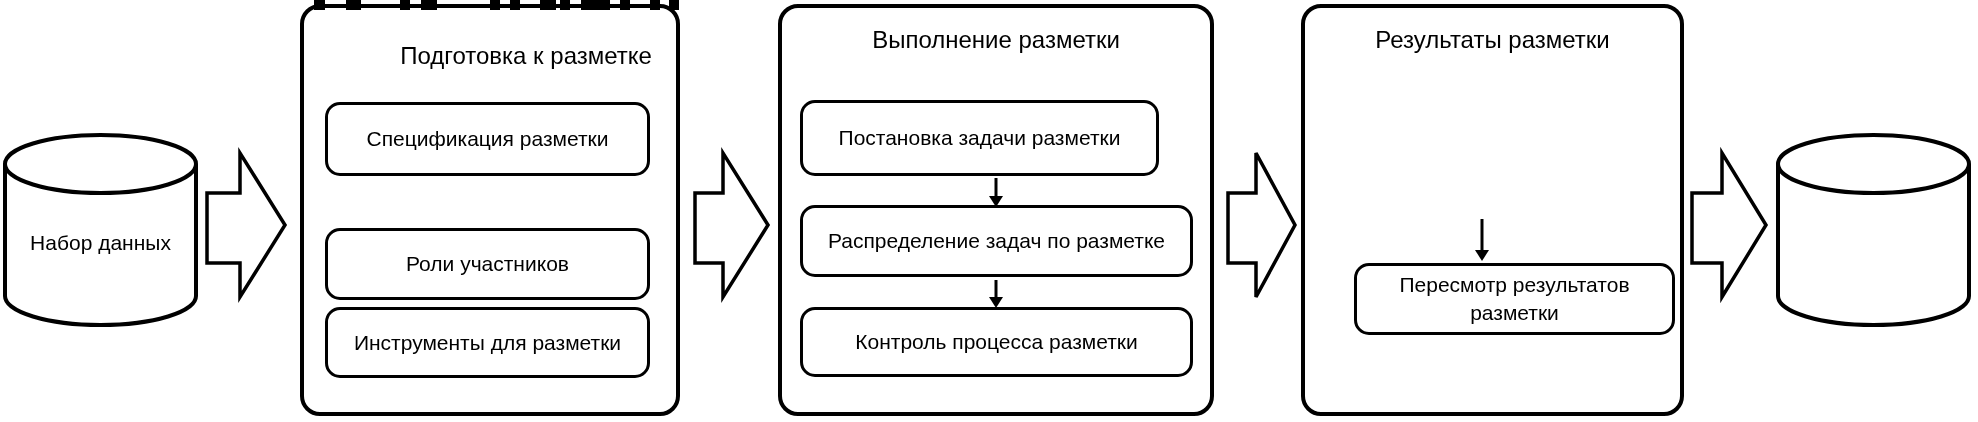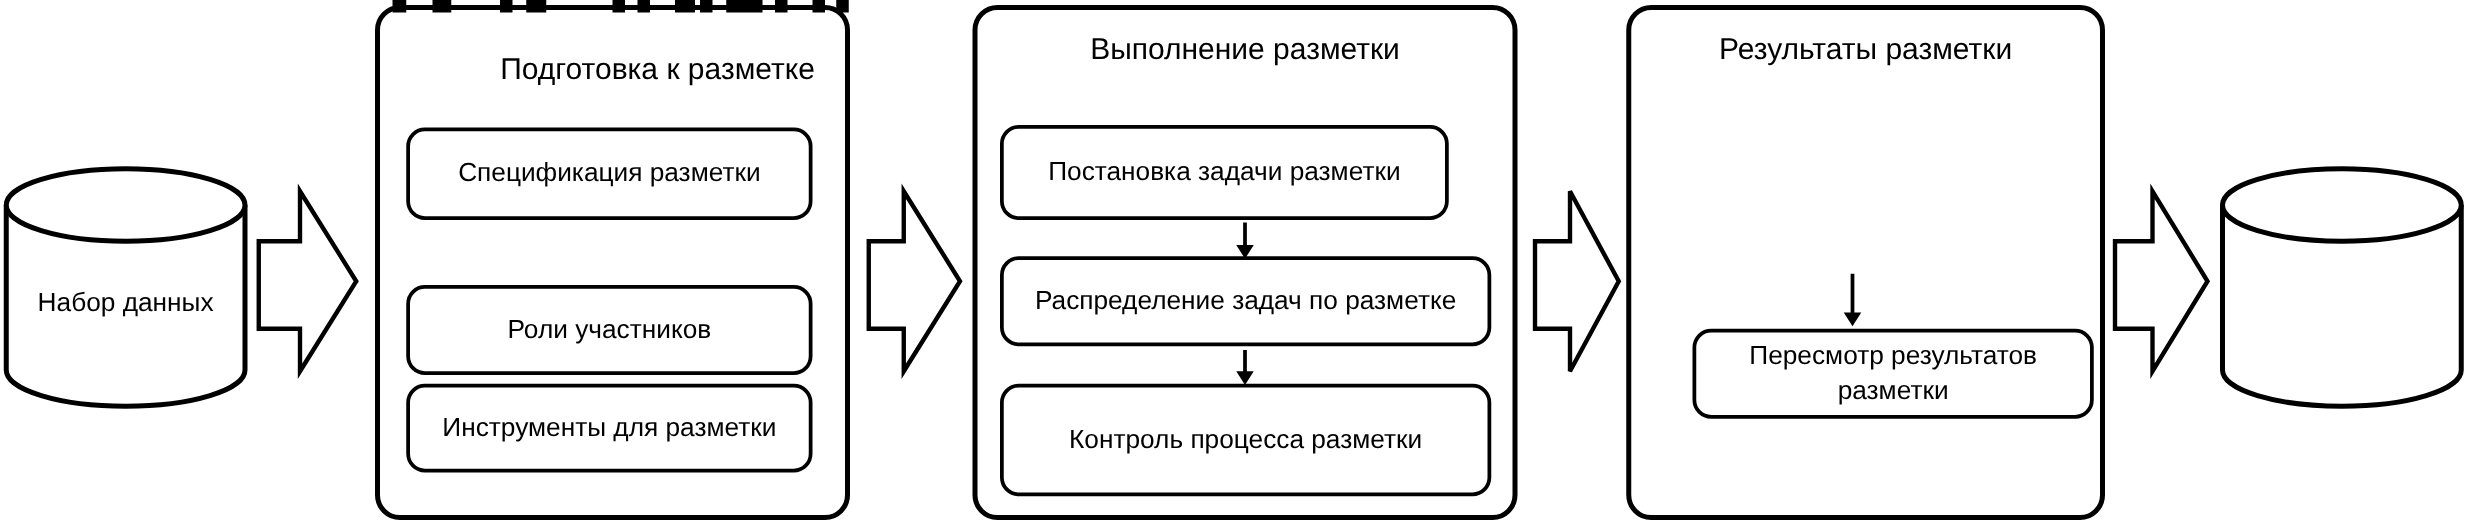--- a/index.html
+++ b/index.html
@@ -71,21 +71,21 @@
     <div class="stage-title" style="top:32px;margin-left:36px;">Подготовка к разметке</div>
     <div class="item" style="left:21px;top:94px;width:325px;height:74px;">Спецификация разметки</div>
     <div class="item" style="left:21px;top:198px;width:325px;height:72px;margin-top:22px;">Роли участников</div>
     <div class="item" style="left:21px;top:299px;width:325px;height:71px;">Инструменты для разметки</div>
   </div>
 
   <div class="stage" style="left:778px;width:436px;">
     <div class="stage-title" style="top:16px;">Выполнение разметки</div>
     <div class="item" style="left:18px;top:92px;width:359px;height:76px;">Постановка задачи разметки</div>
     <div class="item" style="left:18px;top:197px;width:393px;height:72px;">Распределение задач по разметке</div>
-    <div class="item" style="left:18px;top:299px;width:393px;height:90px;">Контроль процесса разметки</div>
+    <div class="item" style="left:18px;top:299px;width:393px;height:70px;">Контроль процесса разметки</div>
   </div>
 
   <div class="stage" style="left:1301px;width:383px;">
     <div class="stage-title" style="top:16px;">Результаты разметки</div>
     <div class="item" style="left:17px;top:255px;width:321px;height:72px;padding:0 24px;margin-left:32px;">Пересмотр результатов разметки</div>
   </div>
 
   <div>
     <div class="mark" style="left:314px;width:11px;"></div>
     <div class="mark" style="left:346px;width:15px;"></div>

